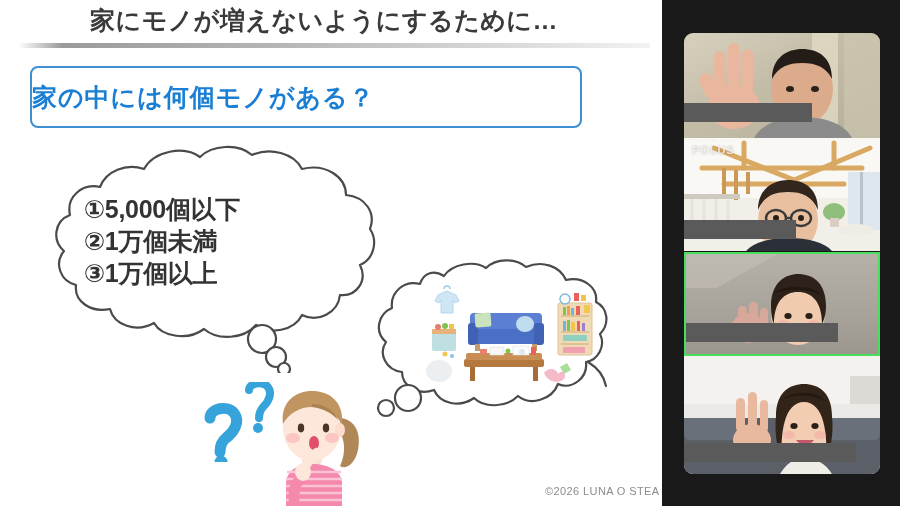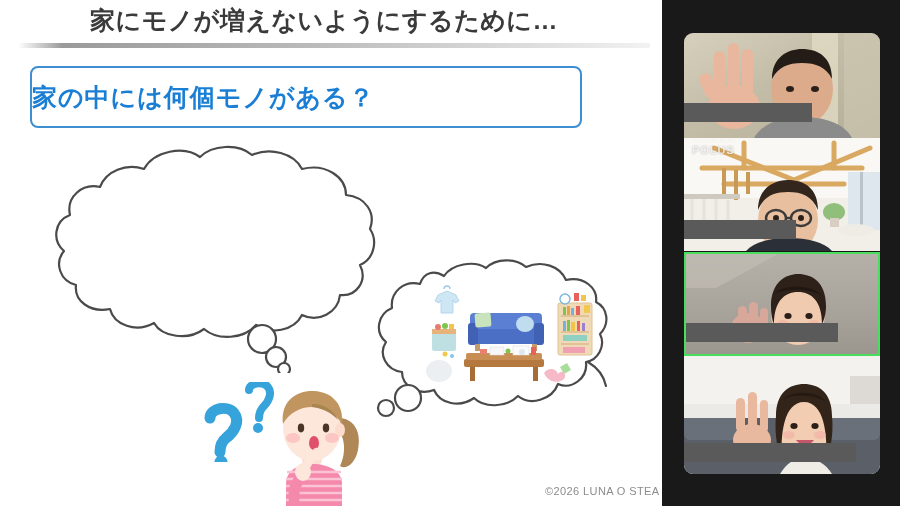--- a/index.html
+++ b/index.html
@@ -197,20 +197,25 @@
                  C342 138 330 154 314 152 C312 170 292 180 276 172 C268 188 244 192 230 182
                  C218 196 192 198 178 186 C162 198 136 194 128 180 C110 190 88 182 84 166
                  C64 170 48 158 50 142 C34 138 28 120 38 108 C26 98 28 78 44 72
                  C40 54 56 40 74 44 C80 28 100 20 118 26 Z" stroke="#4a4a4a" stroke-width="2.2" fill="#ffffff" stroke-linejoin="round"></path>
         <circle cx="236" cy="196" r="14" stroke="#4a4a4a" stroke-width="2.2" fill="#ffffff"></circle>
         <circle cx="250" cy="214" r="10" stroke="#4a4a4a" stroke-width="2.2" fill="#ffffff"></circle>
         <circle cx="258" cy="226" r="6" stroke="#4a4a4a" stroke-width="2.2" fill="#ffffff"></circle>
       </svg>
     </div>
 
+    <div class="options">
+      <div class="option-line">①5,000個以下</div>
+      <div class="option-line">②1万個未満</div>
+      <div class="option-line">③1万個以上</div>
+    </div>
 
     <div class="cloud-right">
       <svg width="260" height="190" viewBox="0 0 260 190" fill="none">
         <path d="M92 18 C100 6 122 2 134 10 C144 0 164 0 174 9 C190 2 208 8 214 22
                  C232 18 246 30 244 44 C256 50 258 66 248 76 C254 88 246 102 234 104
                  C236 120 220 132 206 126 C200 142 178 148 166 138 C154 150 132 150 122 140
                  C108 150 88 146 82 132 C66 138 50 128 50 114 C34 112 26 96 34 84
                  C22 74 26 56 40 50 C38 34 52 22 68 26 C72 14 82 12 92 18 Z" stroke="#4a4a4a" stroke-width="2.2" fill="#ffffff" stroke-linejoin="round"></path>
         <path d="M236 104 C246 110 252 118 254 128" stroke="#4a4a4a" stroke-width="2.2" fill="none" stroke-linecap="round"></path>
         <circle cx="56" cy="140" r="13" stroke="#4a4a4a" stroke-width="2.2" fill="#ffffff"></circle>

